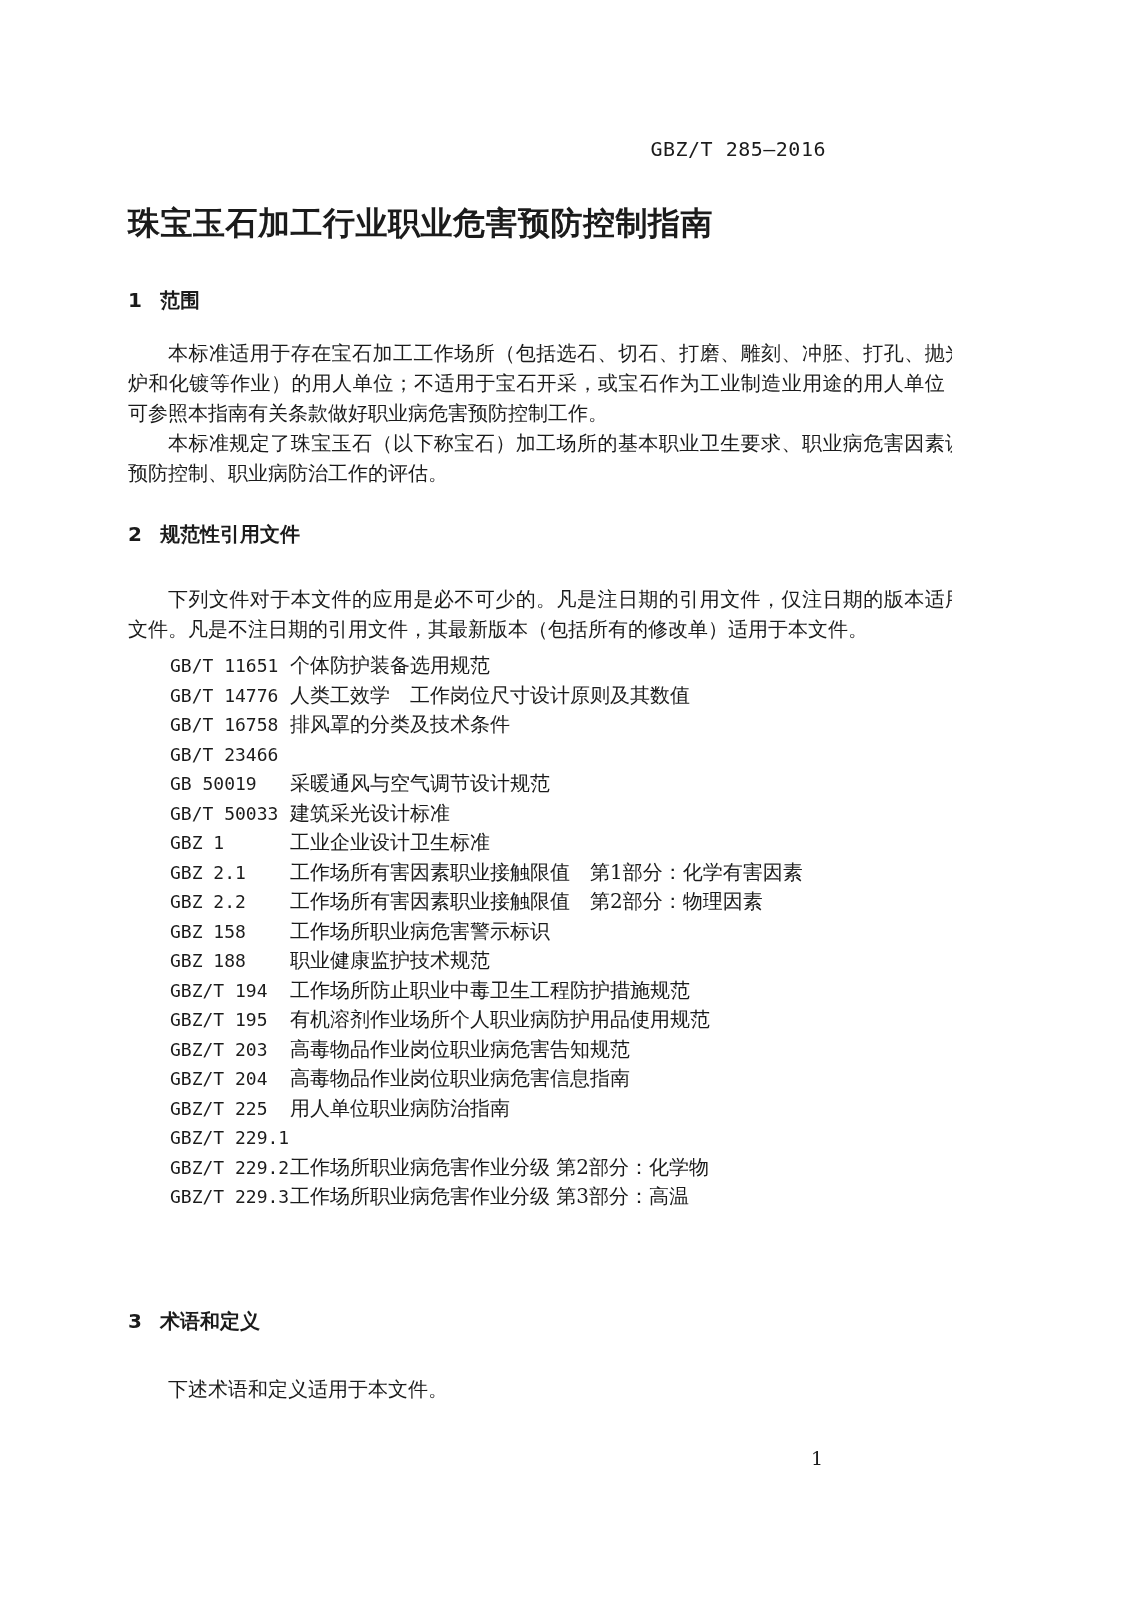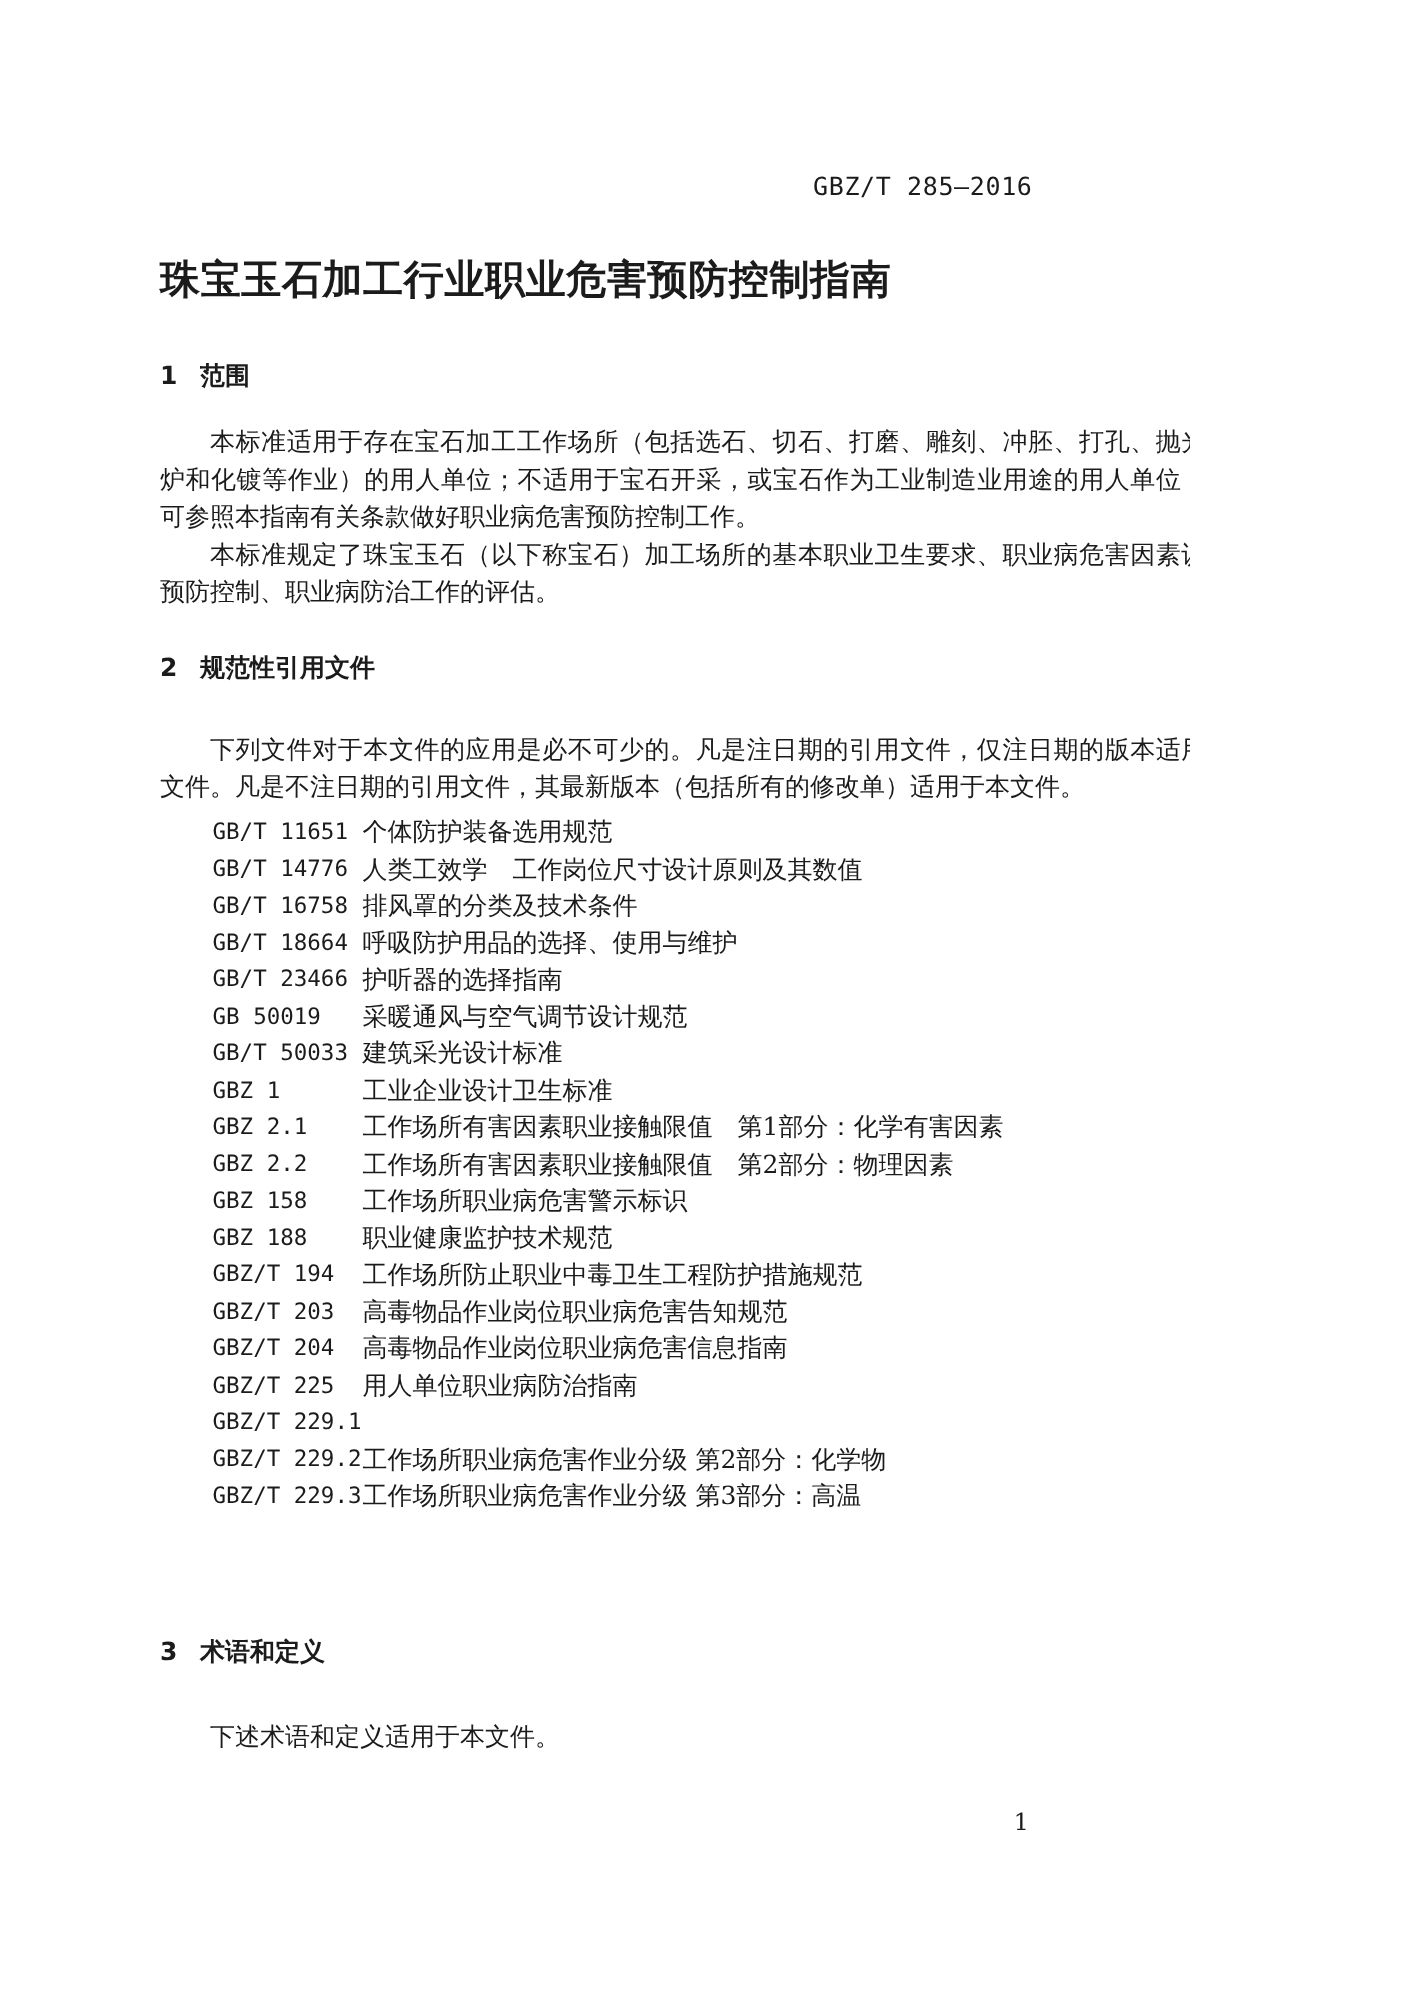--- a/index.html
+++ b/index.html
@@ -136,26 +136,21 @@
       </div>
       <div class="ref-row">
         <span class="ref-code">GB/T 14776</span>
         <span class="ref-title">人类工效学　工作岗位尺寸设计原则及其数值</span>
       </div>
       <div class="ref-row">
         <span class="ref-code">GB/T 16758</span>
         <span class="ref-title">排风罩的分类及技术条件</span>
       </div>
       <div class="ref-row">
-        <span class="ref-code">GB/T 18664</span>
-        <span class="ref-title">呼吸防护用品的选择、使用与维护</span>
-      </div>
-      <div class="ref-row">
         <span class="ref-code">GB/T 23466</span>
-        <span class="ref-title">护听器的选择指南</span>
       </div>
       <div class="ref-row">
         <span class="ref-code">GB 50019</span>
         <span class="ref-title">采暖通风与空气调节设计规范</span>
       </div>
       <div class="ref-row">
         <span class="ref-code">GB/T 50033</span>
         <span class="ref-title">建筑采光设计标准</span>
       </div>
       <div class="ref-row">
@@ -176,20 +171,24 @@
       </div>
       <div class="ref-row">
         <span class="ref-code">GBZ 188</span>
         <span class="ref-title">职业健康监护技术规范</span>
       </div>
       <div class="ref-row">
         <span class="ref-code">GBZ/T 194</span>
         <span class="ref-title">工作场所防止职业中毒卫生工程防护措施规范</span>
       </div>
       <div class="ref-row">
+        <span class="ref-code">GBZ/T 195</span>
+        <span class="ref-title">有机溶剂作业场所个人职业病防护用品使用规范</span>
+      </div>
+      <div class="ref-row">
         <span class="ref-code">GBZ/T 203</span>
         <span class="ref-title">高毒物品作业岗位职业病危害告知规范</span>
       </div>
       <div class="ref-row">
         <span class="ref-code">GBZ/T 204</span>
         <span class="ref-title">高毒物品作业岗位职业病危害信息指南</span>
       </div>
       <div class="ref-row">
         <span class="ref-code">GBZ/T 225</span>
         <span class="ref-title">用人单位职业病防治指南</span>

